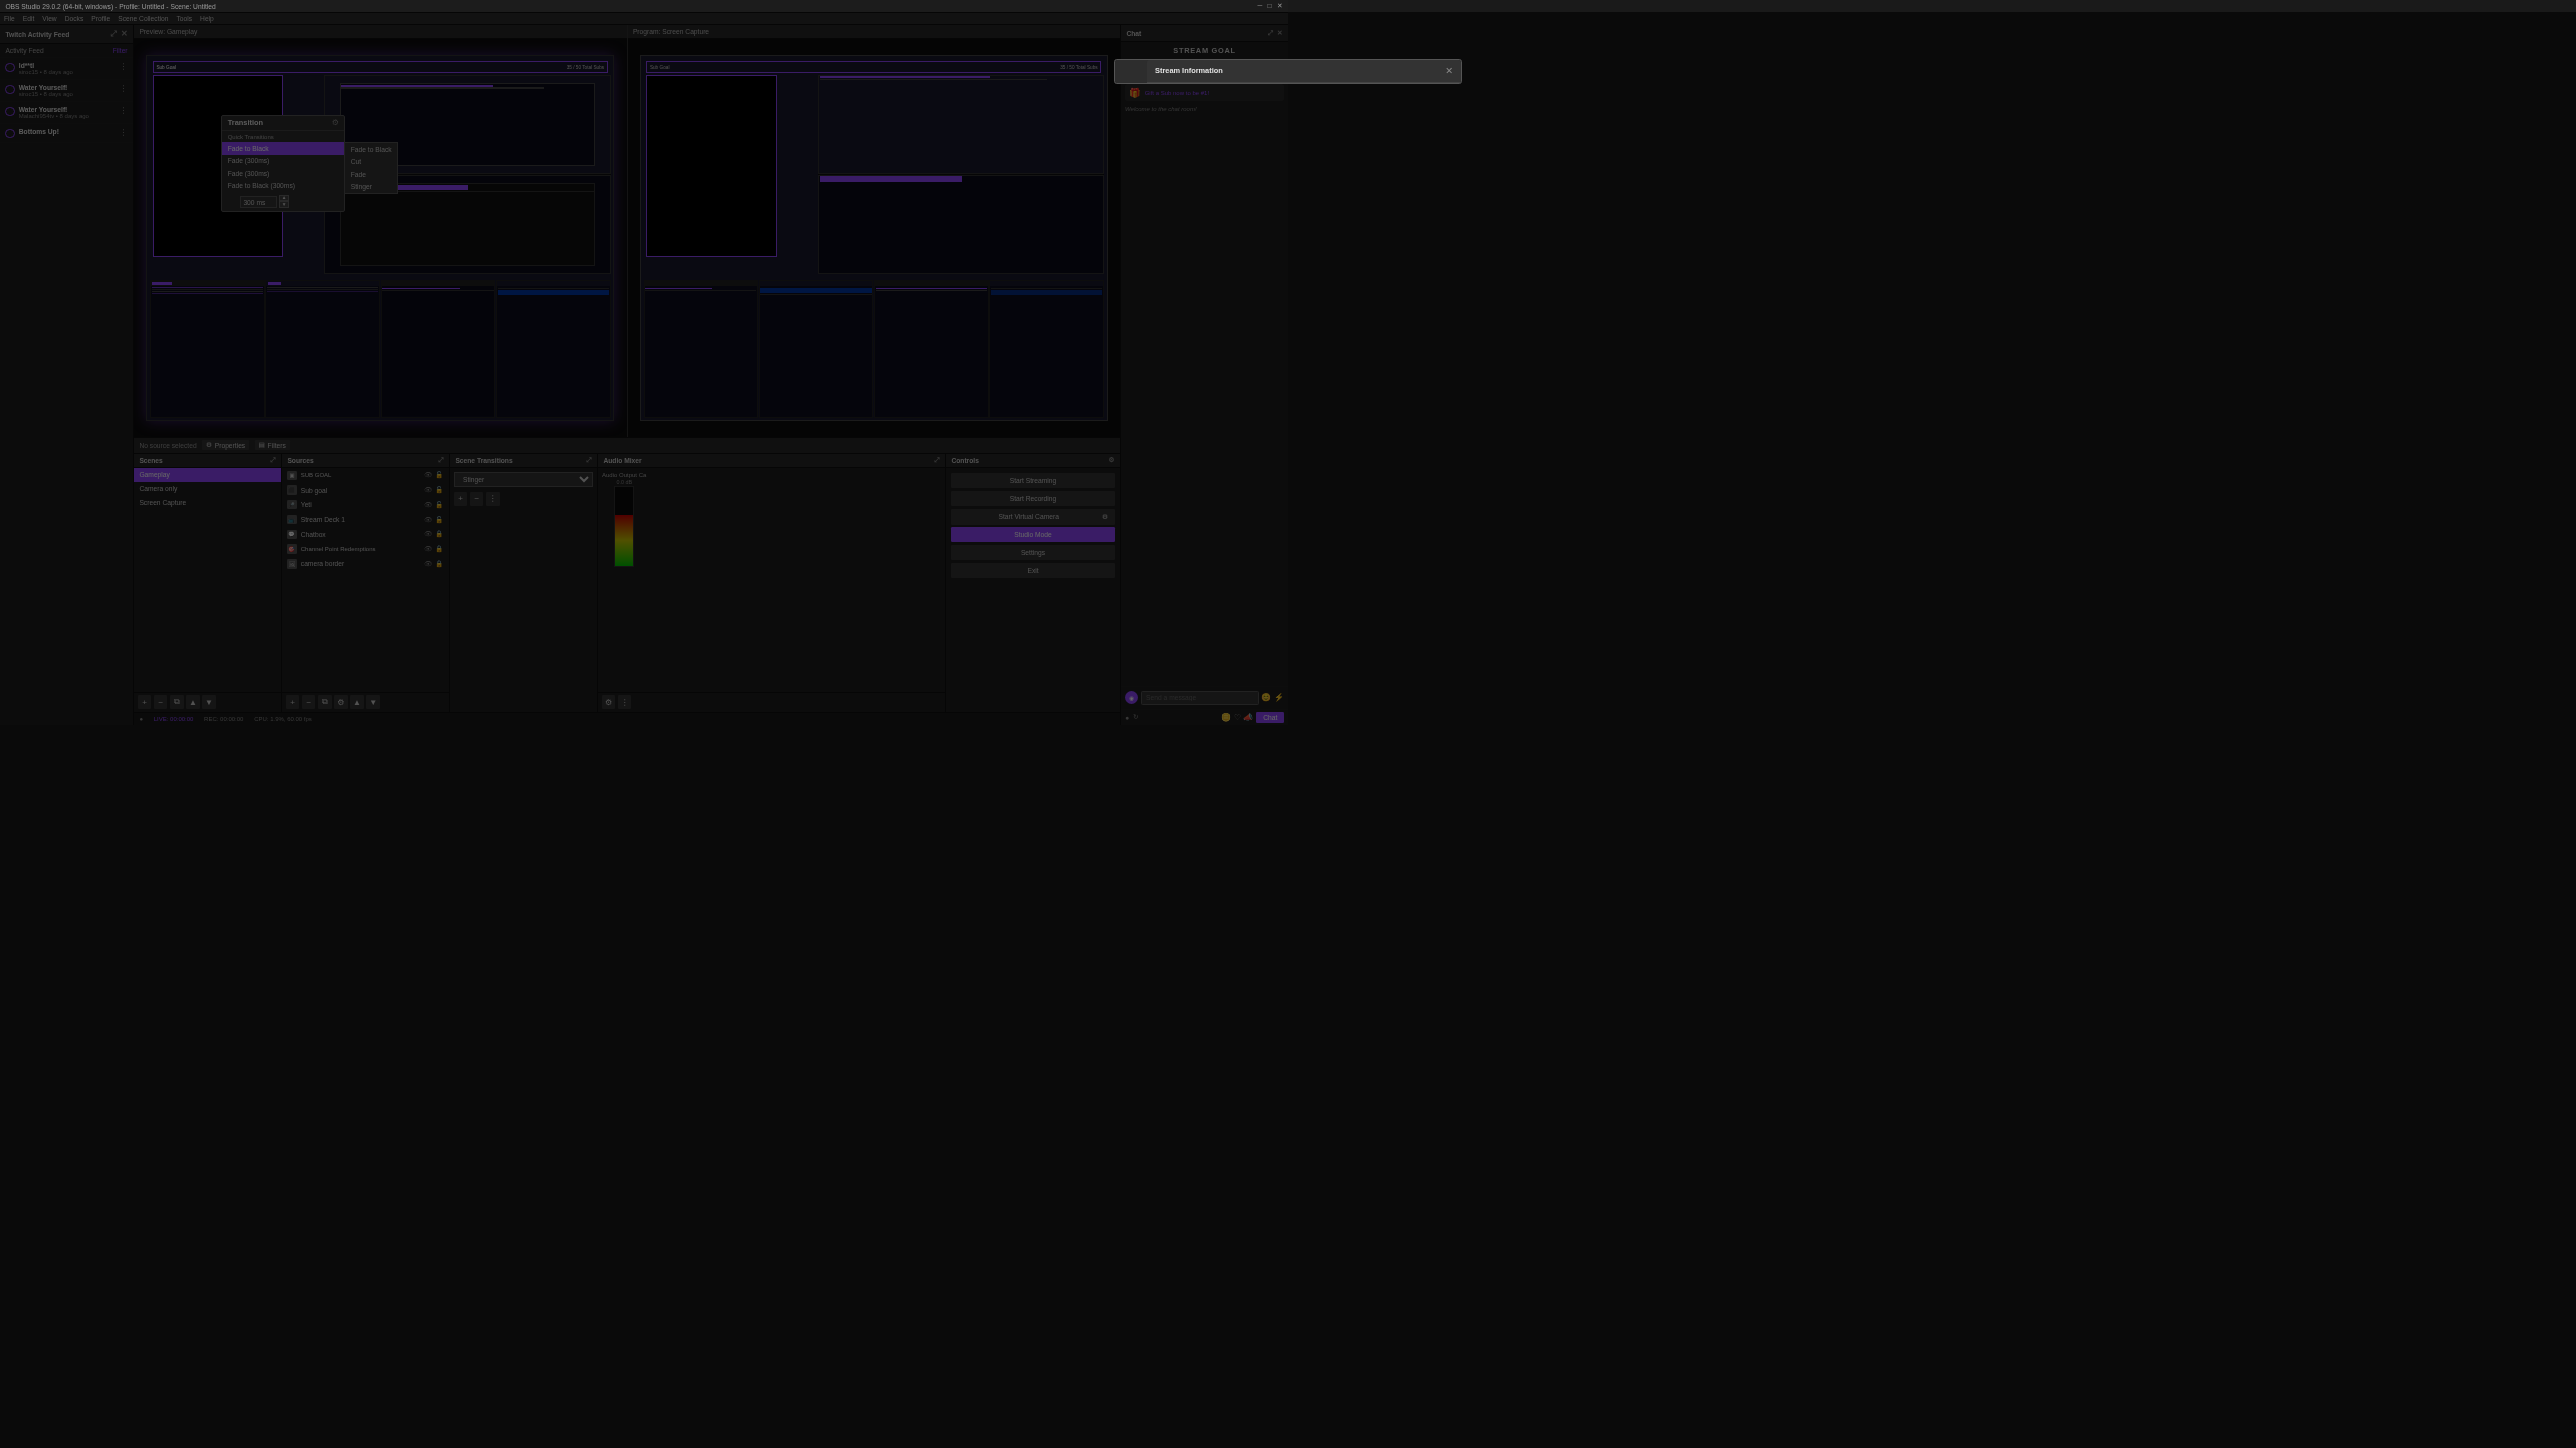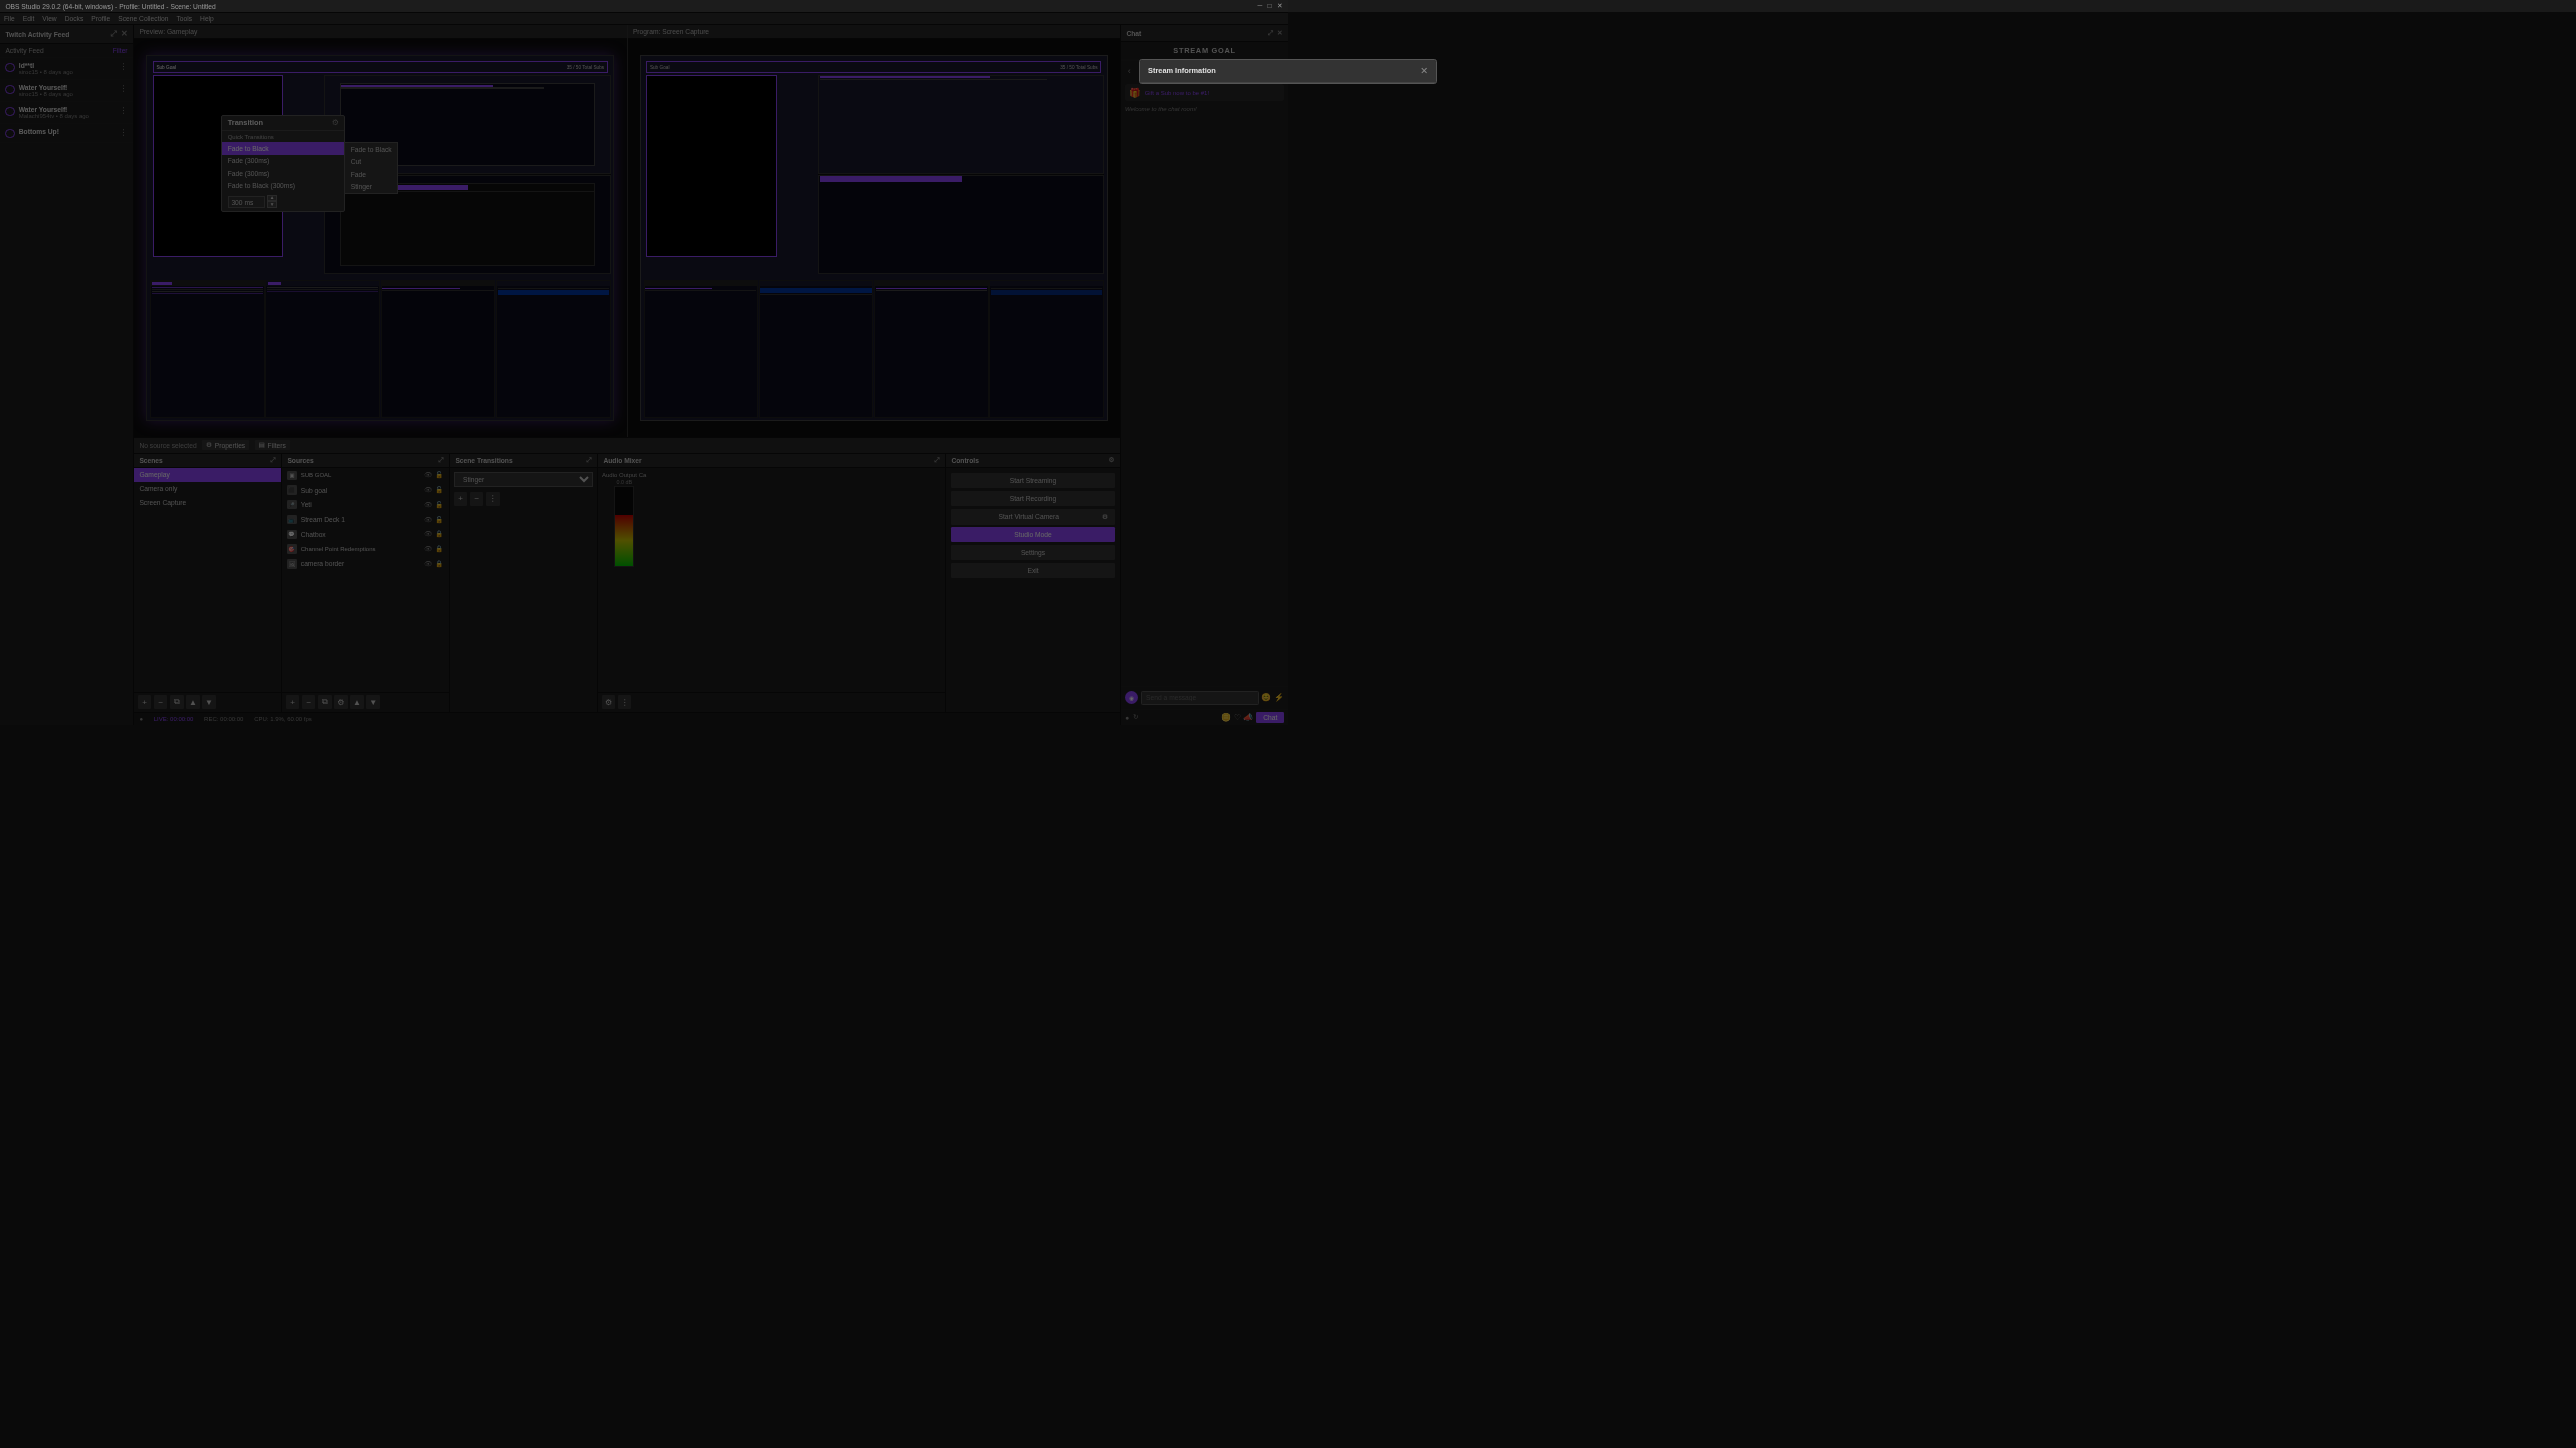--- a/index.html
+++ b/index.html
@@ -572,20 +572,21 @@
       color: #ccc;
     }
     .quick-transition-relative {
       position: relative;
     }
     .transition-duration-row {
       padding: 2.7px 5.4px;
       display: flex;
       align-items: flex-end;
       gap: 2.7px;
+      margin-left: 12px;
     }
     .duration-input {
       background: #363636;
       border: 0.7px solid #555;
       color: #ccc;
       padding: 1.3px 2.7px;
       font-size: 6.7px;
       width: 37px;
     }
     .duration-spinner {
@@ -1198,20 +1199,20 @@
         <span class="chat-send-icon">♡</span>
         <span class="chat-send-icon">📣</span>
         <button class="chat-send-btn">Chat</button>
       </div>
     </div>
   </div>
 
 </div>
 
 <div class="modal-overlay" style="position:fixed; top:12px; left:0; right:0; bottom:0; background:rgba(0,0,0,0.6); z-index:300; display:flex; align-items:flex-start; justify-content:center; padding-top:20px;">
-  <div class="modal" style="width:298px;">
+  <div class="modal" style="width:348px;padding-left:32px;">
     <div class="modal-header">
       <span class="modal-title">Stream Information</span>
       <span class="modal-close">✕</span>
     </div>
   </div>
 </div>
 
 
 </body></html>

